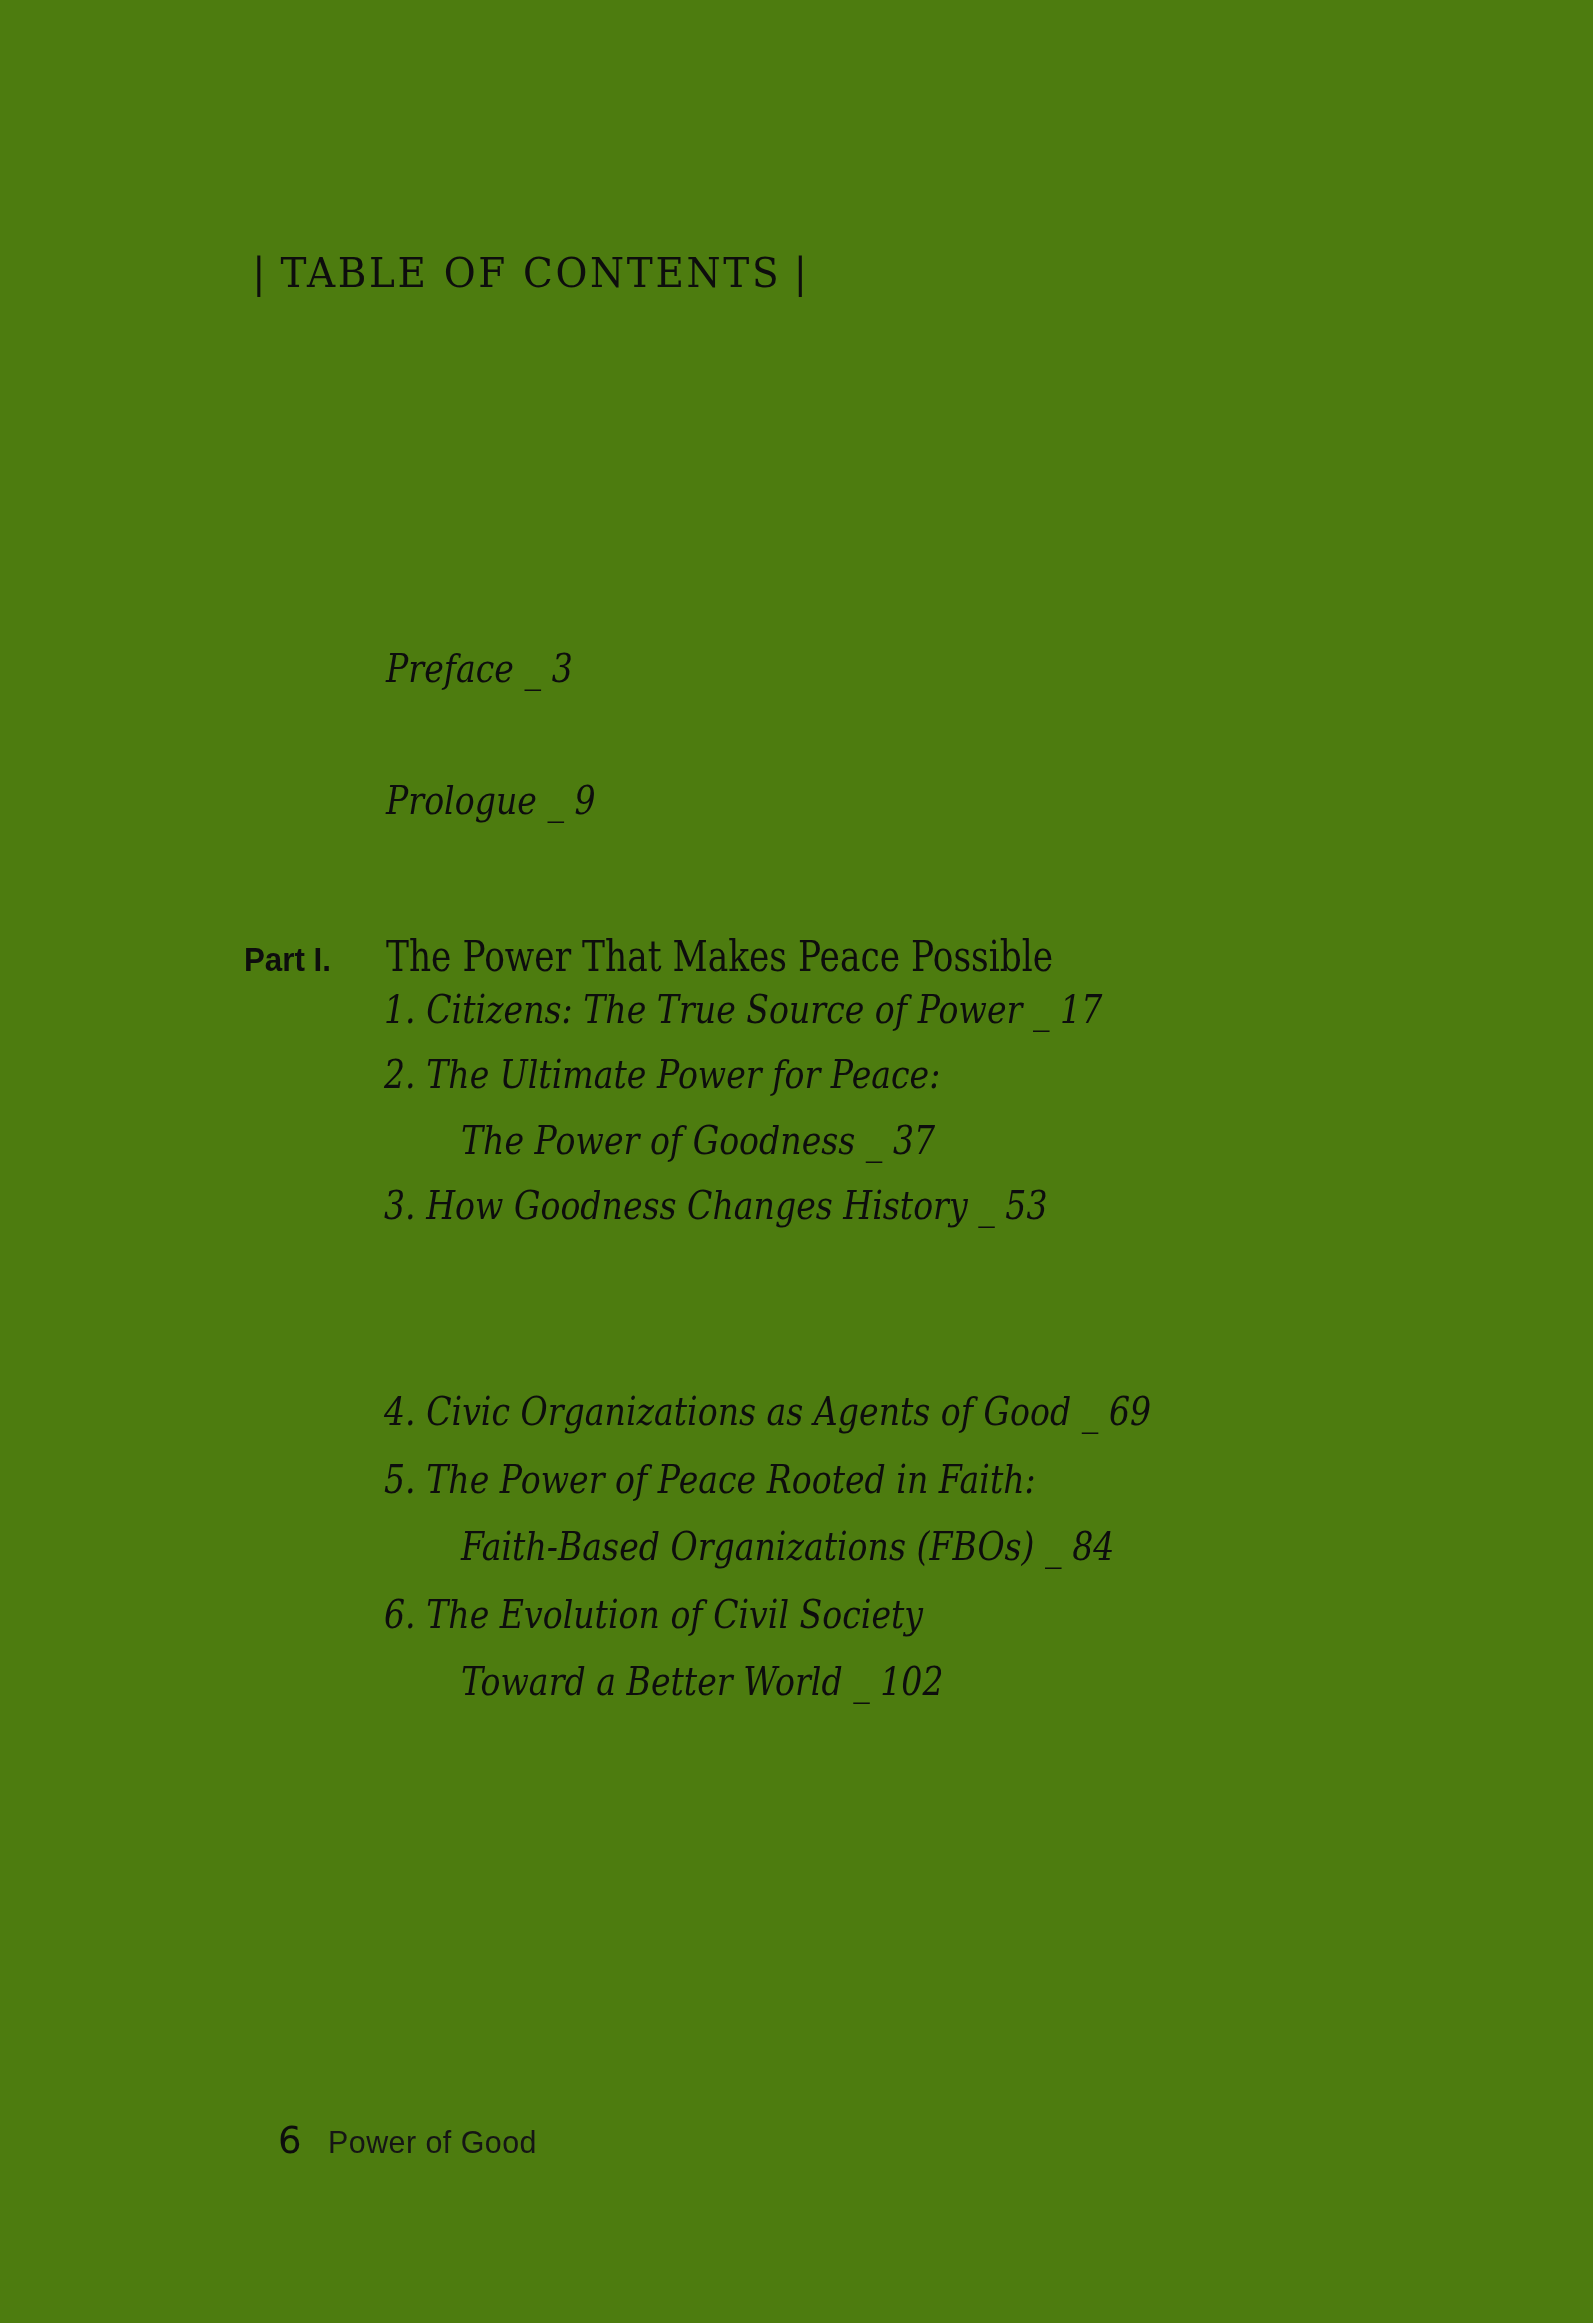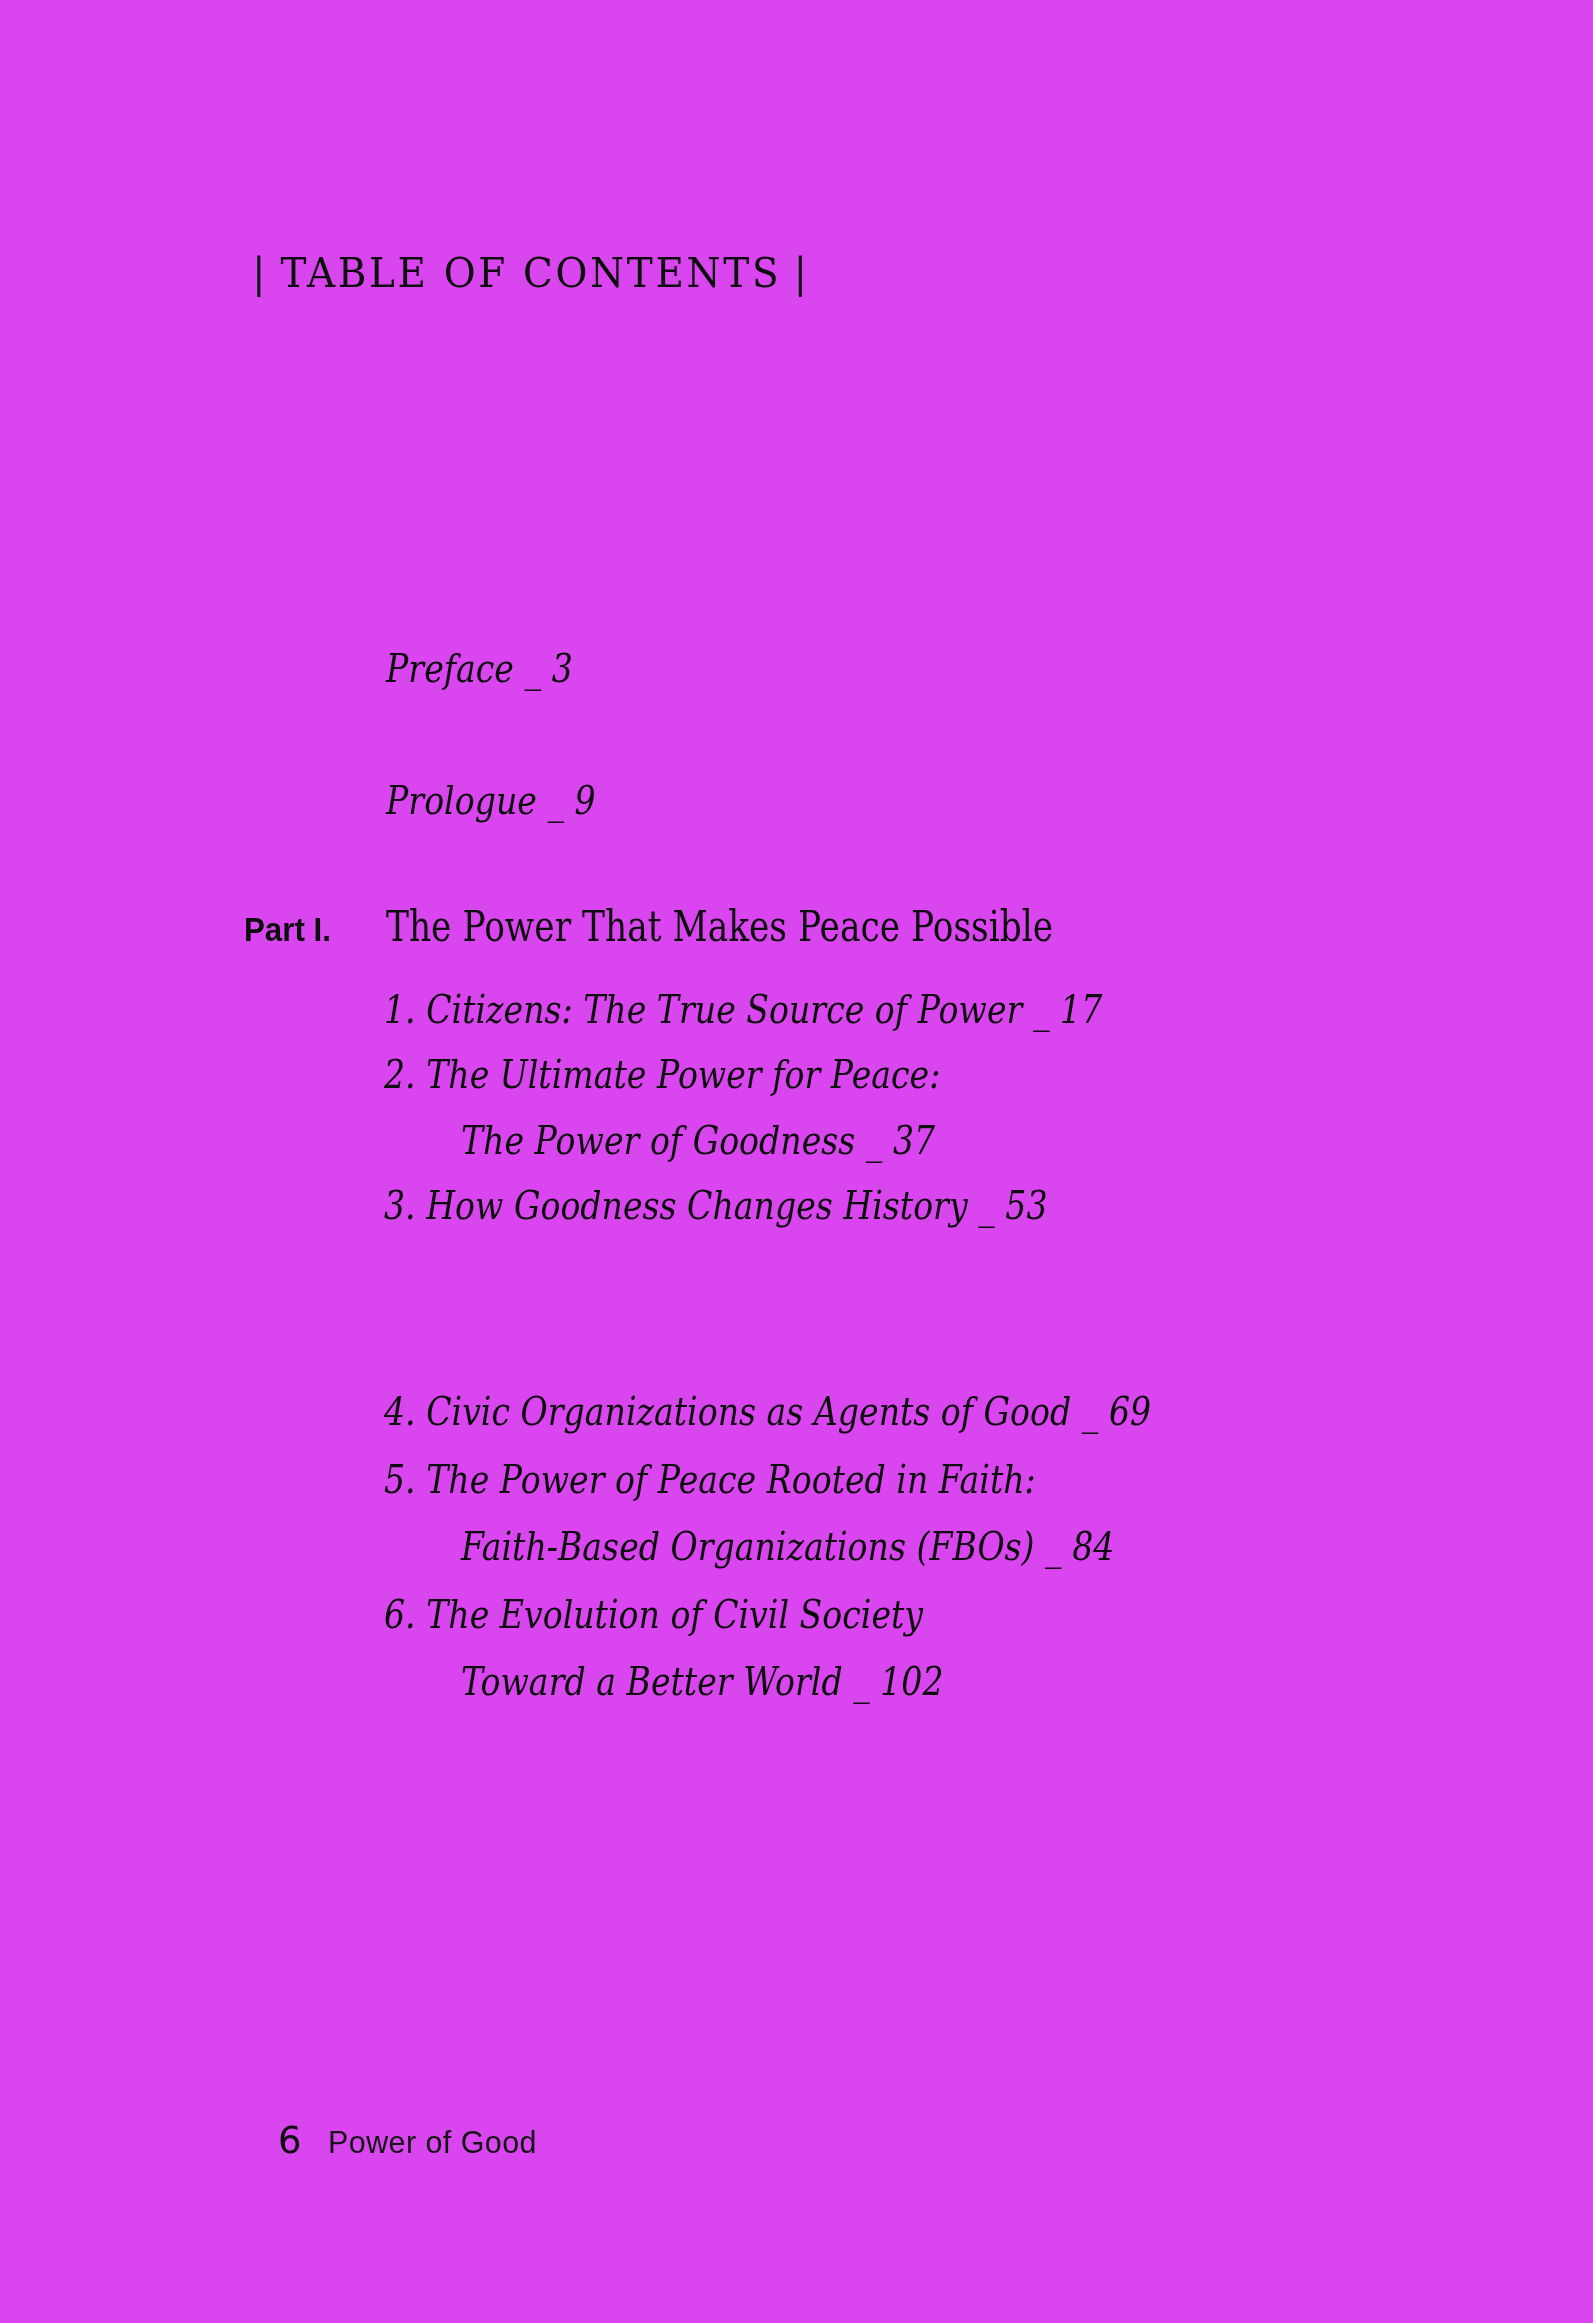--- a/index.html
+++ b/index.html
@@ -4,21 +4,21 @@
 <style>
   html, body {
     margin: 0;
     padding: 0;
     background: #e8e8e8;
   }
   .page {
     position: relative;
     width: 1594px;
     height: 2324px;
-    background: #d946ef;
+    background: #4d7c0f;
     overflow: hidden;
     color: #0d0d0d;
   }
   .abs { position: absolute; line-height: 1.2; white-space: nowrap; }
 
   
   .toc-header {
     left: 240px;
     top: 249px;
     font-family: "DejaVu Serif", serif;
@@ -87,21 +87,21 @@
 <div class="page">
 
   <div class="abs toc-header">
     <span class="bar">|</span><span>TABLE OF CONTENTS</span><span class="bar">|</span>
   </div>
 
   <div class="abs toc-line front" style="top:646px">Preface _ 3</div>
 
   <div class="abs toc-line front" style="top:778px">Prologue _ 9</div>
 
-  <div class="abs part-row" style="top:901px">
+  <div class="abs part-row" style="top:931px">
     <span class="part-label">Part I.</span><span class="part-title">The Power That Makes Peace Possible</span>
   </div>
 
   <div class="abs toc-line lv1" style="top:987px">1. Citizens: The True Source of Power _ 17</div>
 
   <div class="abs toc-line lv1" style="top:1052px">2. The Ultimate Power for Peace:</div>
 
   <div class="abs toc-line lv2" style="top:1118px">The Power of Goodness _ 37</div>
 
   <div class="abs toc-line lv1" style="top:1183px">3. How Goodness Changes History _ 53</div>

